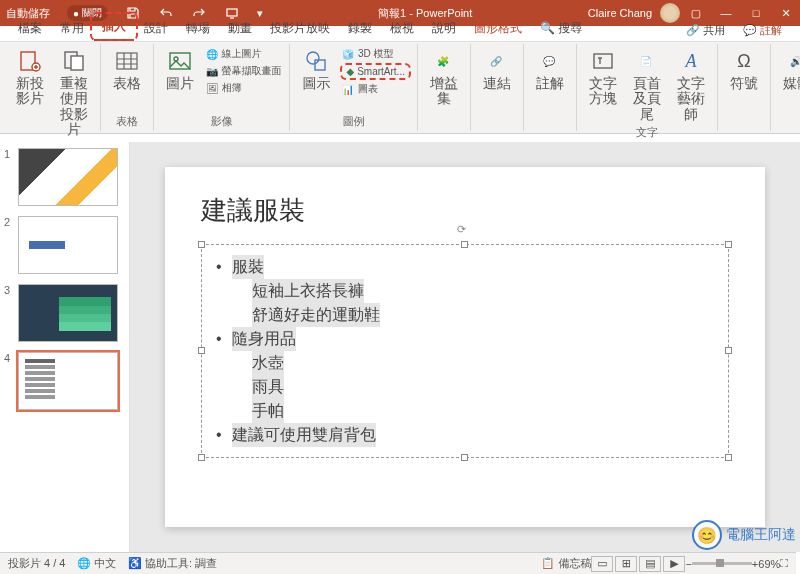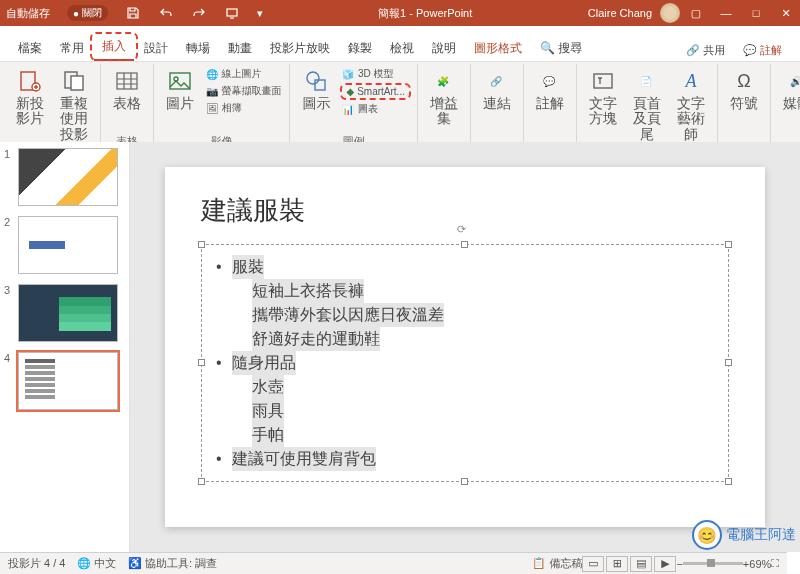--- a/index.html
+++ b/index.html
@@ -5,23 +5,23 @@
 *{margin:0;padding:0;box-sizing:border-box;font-family:"Microsoft JhengHei","微軟正黑體",Arial,sans-serif}
 body{width:800px;height:574px;background:#fff;overflow:hidden;position:relative;font-size:11px}
 .titlebar{height:26px;background:#b7472a;color:#fff;display:flex;align-items:center;padding:0 6px;font-size:11px}
 .tb-left{display:flex;align-items:center;gap:17px}
 .autosave-toggle{display:inline-flex;align-items:center;gap:3px;background:#9c3a21;border-radius:10px;padding:1px 6px;font-size:10px}
 .tb-icon{width:16px;height:16px;display:inline-flex;align-items:center;justify-content:center;cursor:pointer}
 .tb-center{flex:1;text-align:center}
 .tb-right{display:flex;align-items:center;gap:8px}
 .avatar{width:20px;height:20px;border-radius:50%;background:radial-gradient(circle,#e8d0b0 40%,#c7a56e 100%)}
 .winctl{display:flex;gap:14px;margin-left:6px}
-.ribbon-tabs{height:36px;background:#fff;display:flex;align-items:end;padding:0 10px;gap:2px;font-size:12px;color:#444;border-bottom:1px solid #e0e0e0}
+.ribbon-tabs{height:16px;background:#fff;display:flex;align-items:end;padding:0 10px;gap:2px;font-size:12px;color:#444;border-bottom:1px solid #e0e0e0}
 .ribbon-tabs .tab{padding:4px 8px;cursor:pointer}
-.ribbon-tabs .tab.active{color:#b7472a;border-bottom:2px solid #b7472a;font-weight:400}
+.ribbon-tabs .tab.active{color:#b7472a;border-bottom:2px solid #b7472a;font-weight:700}
 .ribbon-tabs .tab.insert{position:relative}
 .highlight-insert{position:absolute;border:2px dashed #e53e2e;border-radius:6px;padding:2px 8px;color:#444;top:-2px;left:-4px;right:-4px;bottom:-2px;pointer-events:none}
 .spacer{flex:1}
 .share-btn{color:#444;padding:3px 8px;display:flex;align-items:center;gap:3px;font-size:11px}
 .ribbon{height:92px;background:#f3f2f1;border-bottom:1px solid #d0d0d0;display:flex;padding:2px 4px;font-size:10px;color:#555}
 .grp{border-right:1px solid #d8d6d4;padding:2px 6px;display:flex;flex-direction:column;justify-content:space-between;align-items:center}
 .grp-ctl{display:flex;gap:4px;flex:1;align-items:flex-start}
 .vbtn{display:flex;flex-direction:column;align-items:center;gap:2px;padding:2px;cursor:pointer;width:40px}
 .vbtn .ic{width:26px;height:26px;display:flex;align-items:center;justify-content:center}
 .vbtn span{font-size:14px;line-height:1.1;text-align:center}
@@ -41,21 +41,21 @@
 .handle{width:7px;height:7px;background:#fff;border:1px solid #888;position:absolute}
 .handle.tl{top:-4px;left:-4px}.handle.tr{top:-4px;right:-4px}.handle.bl{bottom:-4px;left:-4px}.handle.br{bottom:-4px;right:-4px}
 .handle.tm{top:-4px;left:50%;margin-left:-4px}.handle.bm{bottom:-4px;left:50%;margin-left:-4px}
 .handle.ml{left:-4px;top:50%;margin-top:-4px}.handle.mr{right:-4px;top:50%;margin-top:-4px}
 .rotate{position:absolute;top:-22px;left:50%;margin-left:-8px;width:16px;height:16px;color:#888}
 .bullet-list{font-size:16px;font-family:"PMingLiU","新細明體",serif;color:#444;line-height:1.5}
 .bullet-list .li{display:flex}
 .bullet-list .b{width:16px}
 .bullet-list .sub{margin-left:20px}
 .sel{background:#e5e5e5;display:inline}
-.statusbar{position:absolute;bottom:0;left:0;right:13px;height:22px;background:#f3f2f1;border-top:1px solid #d0d0d0;display:flex;align-items:center;padding:0 8px;font-size:11px;color:#555;gap:12px}
+.statusbar{position:absolute;bottom:0;left:0;right:4px;height:22px;background:#f3f2f1;border-top:1px solid #d0d0d0;display:flex;align-items:center;padding:0 8px;font-size:11px;color:#555;gap:12px}
 .sb-right{margin-left:auto;display:flex;align-items:center;}
 .view-btns{display:flex;gap:2px}
 .vb{width:22px;height:16px;border:1px solid #bbb;display:flex;align-items:center;justify-content:center;cursor:pointer}
 .zoom-sl{width:60px;height:3px;background:#bbb;position:relative}
 .zoom-sl::before{content:"";position:absolute;width:8px;height:8px;background:#999;top:-3px;left:40%}
 .watermark{position:absolute;right:4px;bottom:24px;display:flex;align-items:center;gap:4px;font-size:14px;color:#1a69c7;pointer-events:none;opacity:.85}
 .wm-face{width:30px;height:30px;border-radius:50%;background:#fff;border:2px solid #1a69c7;display:flex;align-items:center;justify-content:center;font-size:16px}
 svg{display:block}
 
 .t1{background:linear-gradient(135deg,#444 0 30%,#fff 30% 60%,#f6b73c 60% 75%,#fff 75%)}
@@ -327,21 +327,20 @@
           <div class="li">
             <span class="b">•</span>
             <span class="sel">服裝</span>
           </div>
           <div class="li sub">
             <span class="b"></span>
             <span class="sel">短袖上衣搭長褲</span>
           </div>
           <div class="li sub">
             <span class="b"></span>
-            <span class="sel">攜帶薄外套以因應日夜溫差</span>
           </div>
           <div class="li sub">
             <span class="b"></span>
             <span class="sel">舒適好走的運動鞋</span>
           </div>
           <div class="li">
             <span class="b">•</span>
             <span class="sel">隨身用品</span>
           </div>
           <div class="li sub">

